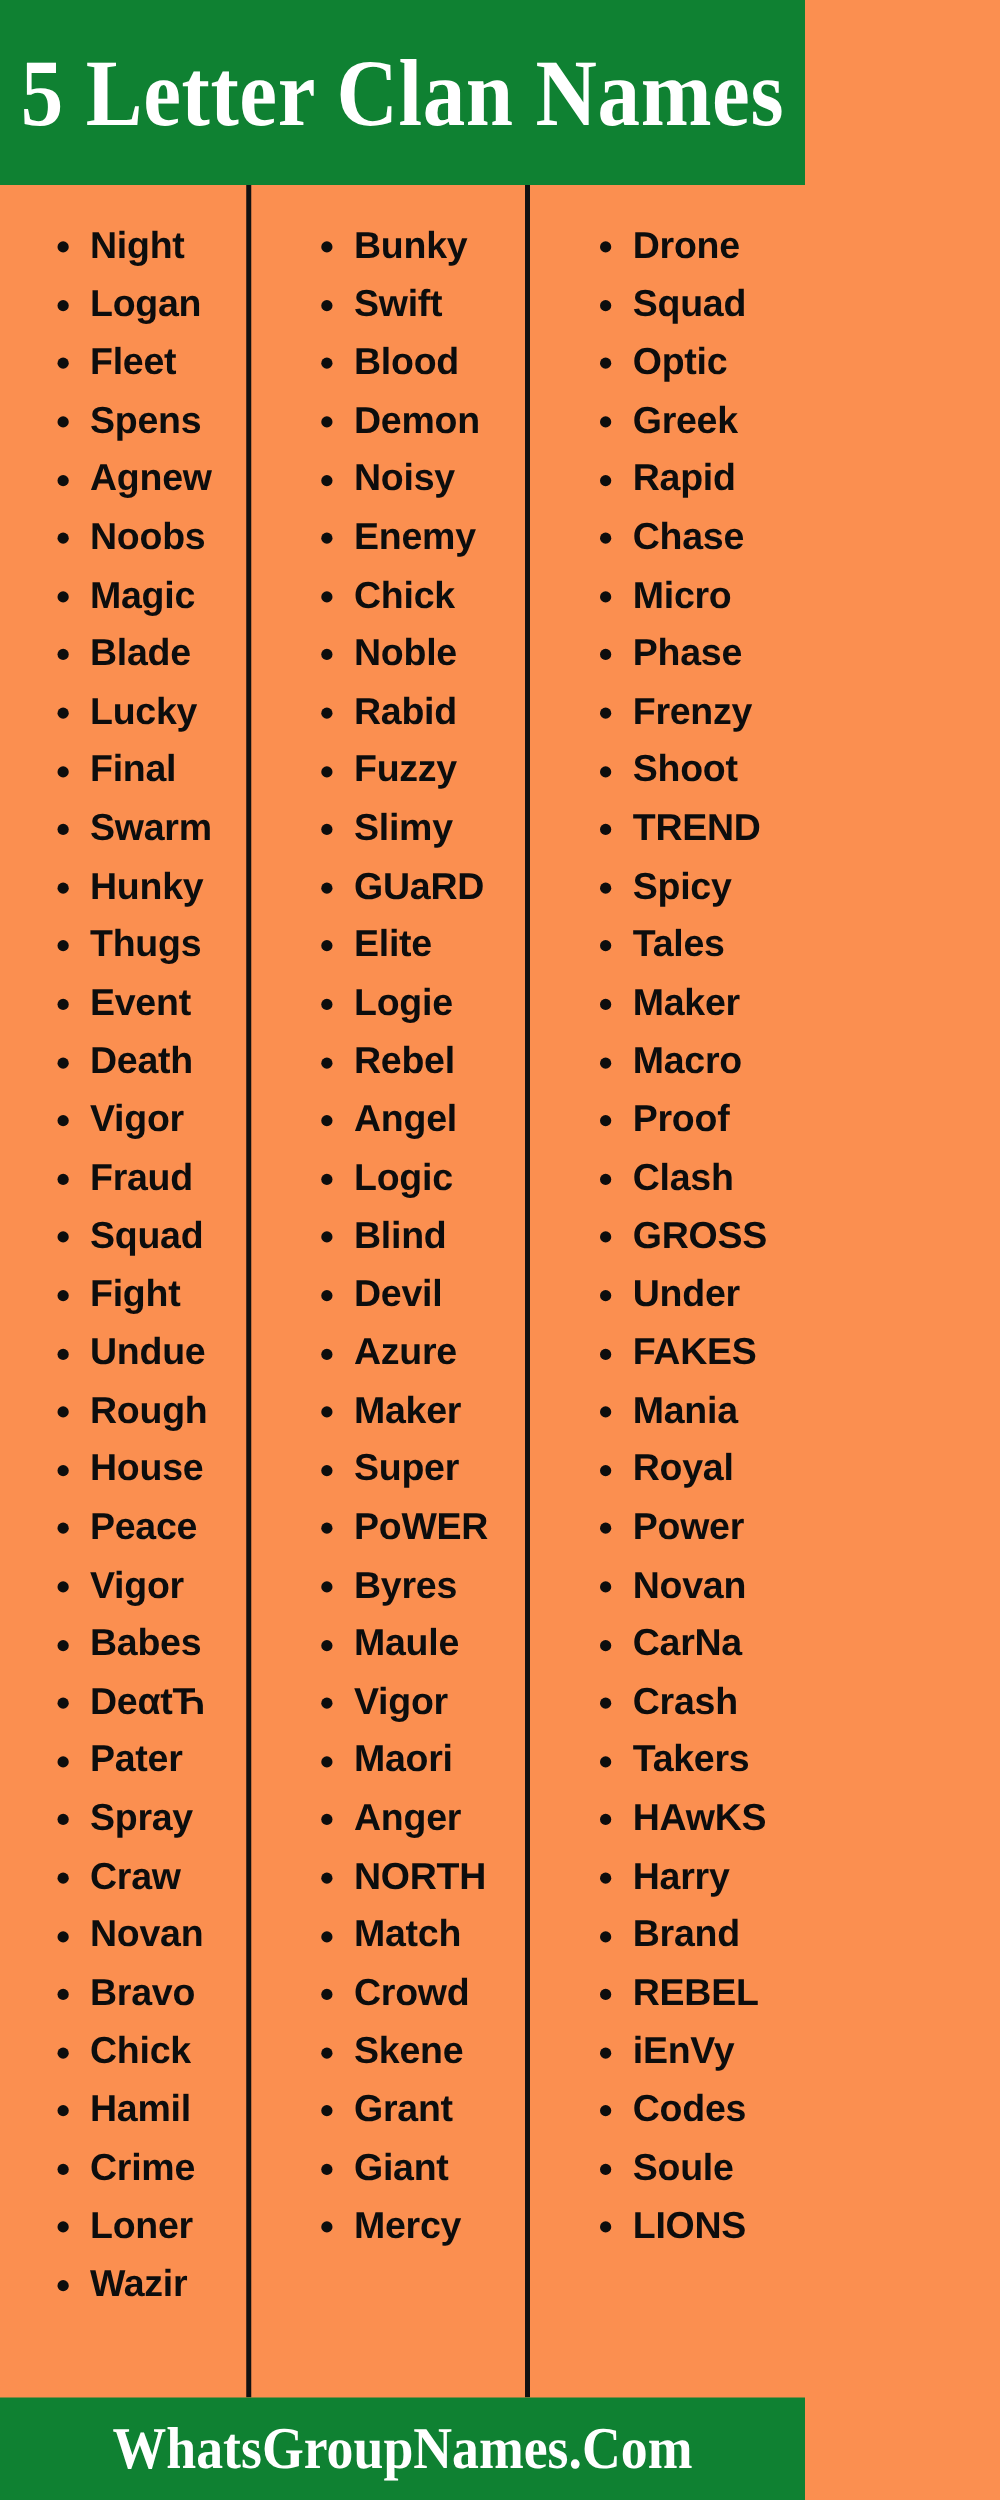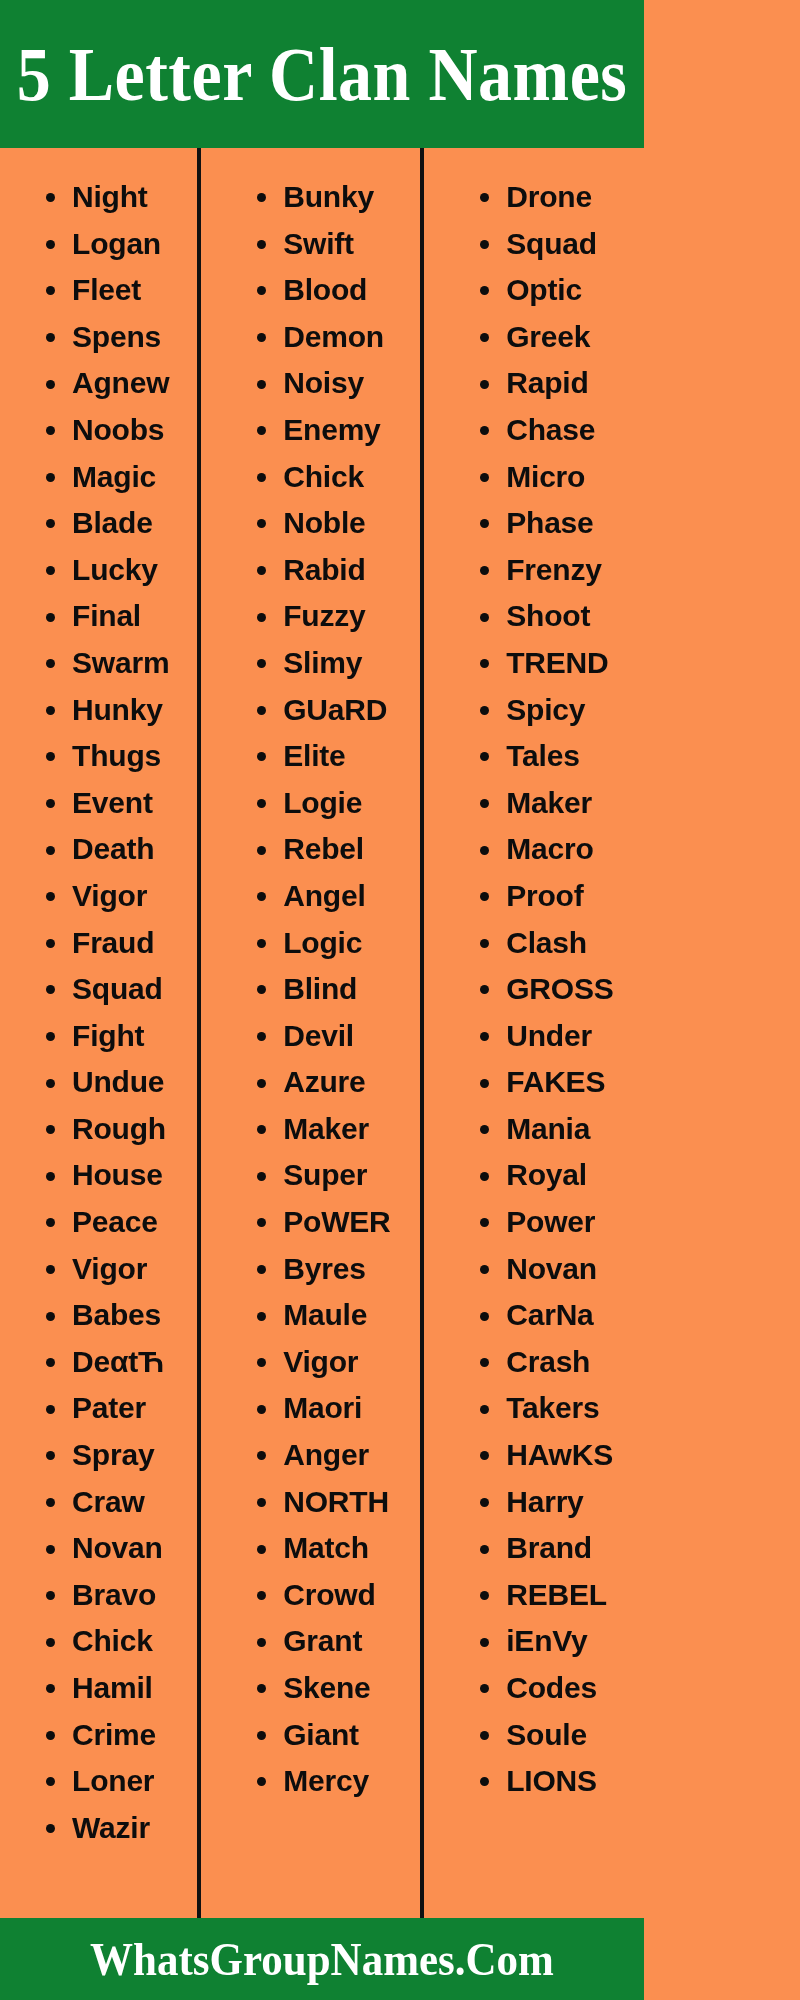--- a/index.html
+++ b/index.html
@@ -213,22 +213,22 @@
         <li>Super</li>
         <li>PoWER</li>
         <li>Byres</li>
         <li>Maule</li>
         <li>Vigor</li>
         <li>Maori</li>
         <li>Anger</li>
         <li>NORTH</li>
         <li>Match</li>
         <li>Crowd</li>
+        <li>Skene</li>
         <li>Grant</li>
-        <li>Skene</li>
         <li>Giant</li>
         <li>Mercy</li>
       </ul>
     </div>
 
     <div class="col col-3 col-divider">
       <ul class="name-list">
         <li>Drone</li>
         <li>Squad</li>
         <li>Optic</li>

